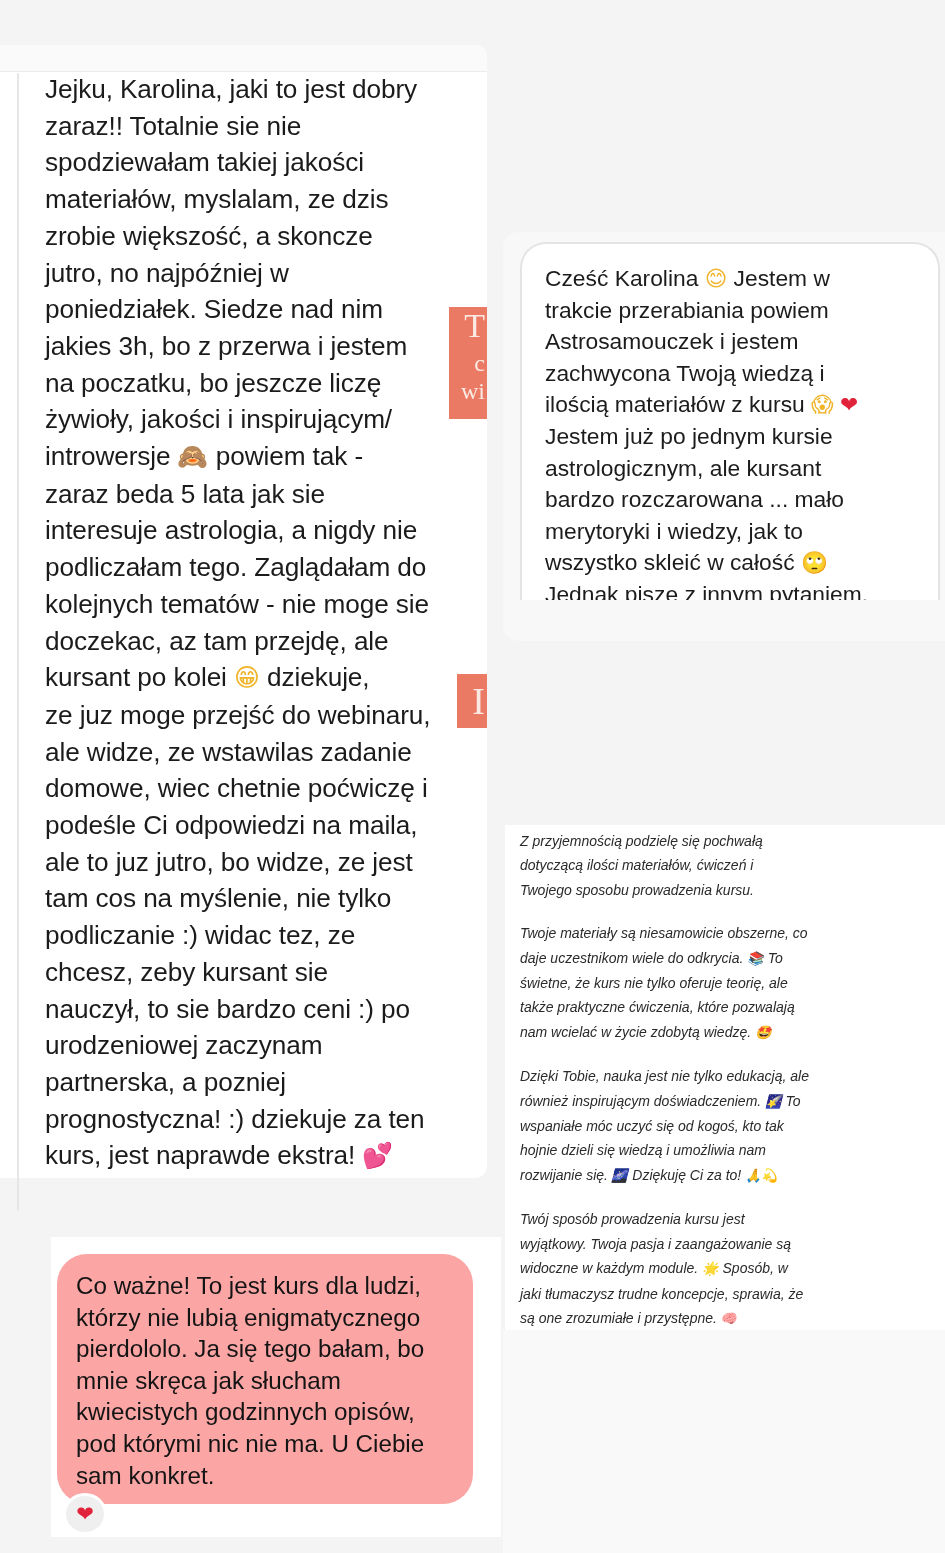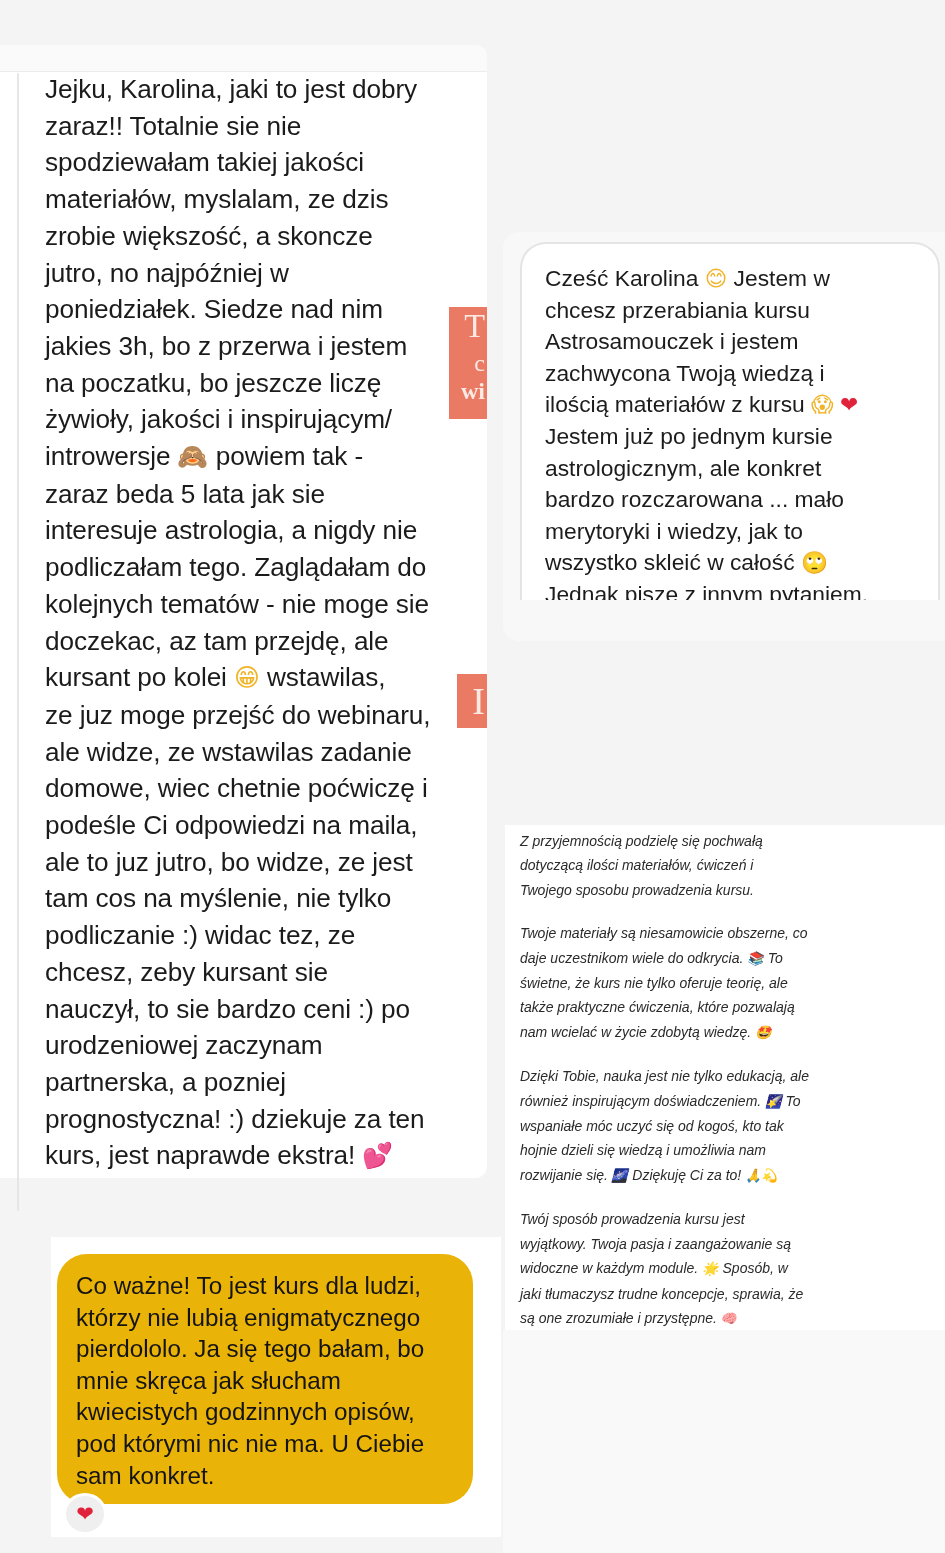--- a/index.html
+++ b/index.html
@@ -30,21 +30,21 @@
   }
   .tag {
     position: absolute; background: #ea7a63; color: #fbe9e3;
     font-family: "Liberation Serif", serif; overflow: hidden;
     text-align: right; padding-right: 2px;
   }
   #tag1 { left: 449px; top: 262px; width: 38px; height: 112px; }
   #tag1 span { display: block; line-height: 1; }
   #tag1 .t1 { font-size: 34px; margin-top: 2px; }
   #tag1 .t2 { font-size: 24px; margin-top: 8px; }
-  #tag1 .t3 { font-size: 24px; margin-top: 4px; font-weight: bold; }
+  #tag1 .t3 { font-size: 24px; margin-top: 4px; }
   #tag2 { left: 457px; top: 629px; width: 30px; height: 54px; font-size: 38px; line-height: 54px; }
 
   
   #card2 {
     left: 503px; top: 232px; width: 442px; height: 409px;
     background: #f8f8f8; border-radius: 16px 0 0 16px;
   }
   #card2 .bubble {
     position: absolute; left: 17px; top: 10px; width: 420px; height: 380px;
     background: #ffffff; border: 2px solid #e4e4e4; border-bottom: none;
@@ -73,21 +73,21 @@
     left: 503px; top: 1330px; width: 442px; height: 225px; background: #f9f9f9;
   }
 
   
   #card4 {
     left: 51px; top: 1237px; width: 450px; height: 300px;
     background: #ffffff;
   }
   #card4 .bubble {
     position: absolute; left: 6px; top: 17px; width: 416px; height: 250px;
-    background: #eab308; border-radius: 30px;
+    background: #fca5a5; border-radius: 30px;
   }
   #card4 .msg {
     position: absolute; left: 19px; top: 16px; width: 390px;
     font-size: 24.2px; line-height: 31.6px; white-space: pre-line; color: #141414;
   }
   #card4 .reaction {
     position: absolute; left: 12px; top: 256px; width: 44px; height: 42px;
     background: #efefef; border: 3px solid #ffffff; border-radius: 50%;
     display: flex; align-items: center; justify-content: center;
     font-size: 21px; color: #e0223a;
@@ -116,21 +116,21 @@
 <span>poniedziałek. Siedze nad nim</span>
 <span>jakies 3h, bo z przerwa i jestem</span>
 <span>na poczatku, bo jeszcze liczę</span>
 <span>żywioły, jakości i inspirującym/</span>
 <span>introwersje</span> <span class="emoji e-yellow">🙈</span> <span>powiem tak -</span>
 <span>zaraz beda 5 lata jak sie</span>
 <span>interesuje astrologia, a nigdy nie</span>
 <span>podliczałam tego. Zaglądałam do</span>
 <span>kolejnych tematów - nie moge sie</span>
 <span>doczekac, az tam przejdę, ale</span>
-<span>kursant po kolei</span> <span class="emoji e-yellow">😁</span> <span>wstawilas,</span>
+<span>kursant po kolei</span> <span class="emoji e-yellow">😁</span> <span>dziekuje,</span>
 <span>ze juz moge przejść do webinaru,</span>
 <span>ale widze, ze wstawilas zadanie</span>
 <span>domowe, wiec chetnie poćwiczę i</span>
 <span>podeśle Ci odpowiedzi na maila,</span>
 <span>ale to juz jutro, bo widze, ze jest</span>
 <span>tam cos na myślenie, nie tylko</span>
 <span>podliczanie :) widac tez, ze</span>
 <span>chcesz, zeby kursant sie</span>
 <span>nauczył, to sie bardzo ceni :) po</span>
 <span>urodzeniowej zaczynam</span>
@@ -141,26 +141,26 @@
     <span class="t1">T</span>
     <span class="t2">c</span>
     <span class="t3">wi</span>
   </div>
   <div class="tag" id="tag2">I</div>
 </div>
 
 <div class="card" id="card2">
   <div class="bubble">
     <div class="msg"><span>Cześć Karolina</span> <span class="emoji e-yellow">😊</span> <span>Jestem w</span>
-<span>chcesz przerabiania kursu</span>
+<span>trakcie przerabiania powiem</span>
 <span>Astrosamouczek i jestem</span>
 <span>zachwycona Twoją wiedzą i</span>
 <span>ilością materiałów z kursu</span> <span class="emoji e-yellow">😱</span> <span class="emoji e-red">❤</span>
 <span>Jestem już po jednym kursie</span>
-<span>astrologicznym, ale konkret</span>
+<span>astrologicznym, ale kursant</span>
 <span>bardzo rozczarowana ... mało</span>
 <span>merytoryki i wiedzy, jak to</span>
 <span>wszystko skleić w całość</span> <span class="emoji e-yellow">🙄</span>
 <span>Jednak piszę z innym pytaniem.</span></div>
   </div>
   <div class="cut"></div>
 </div>
 
 <div class="card" id="card3">
   <div class="msg">

